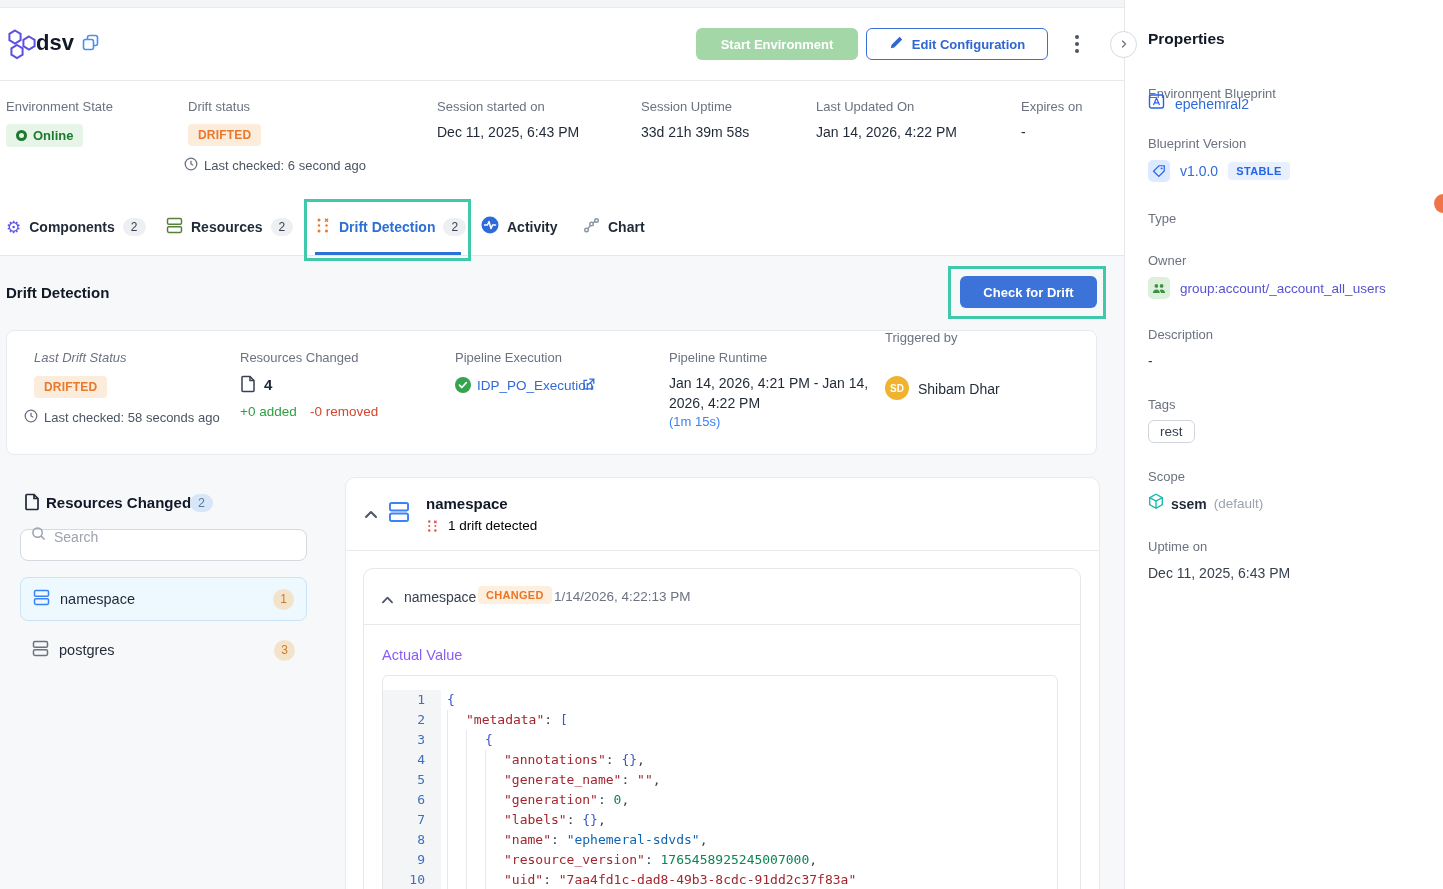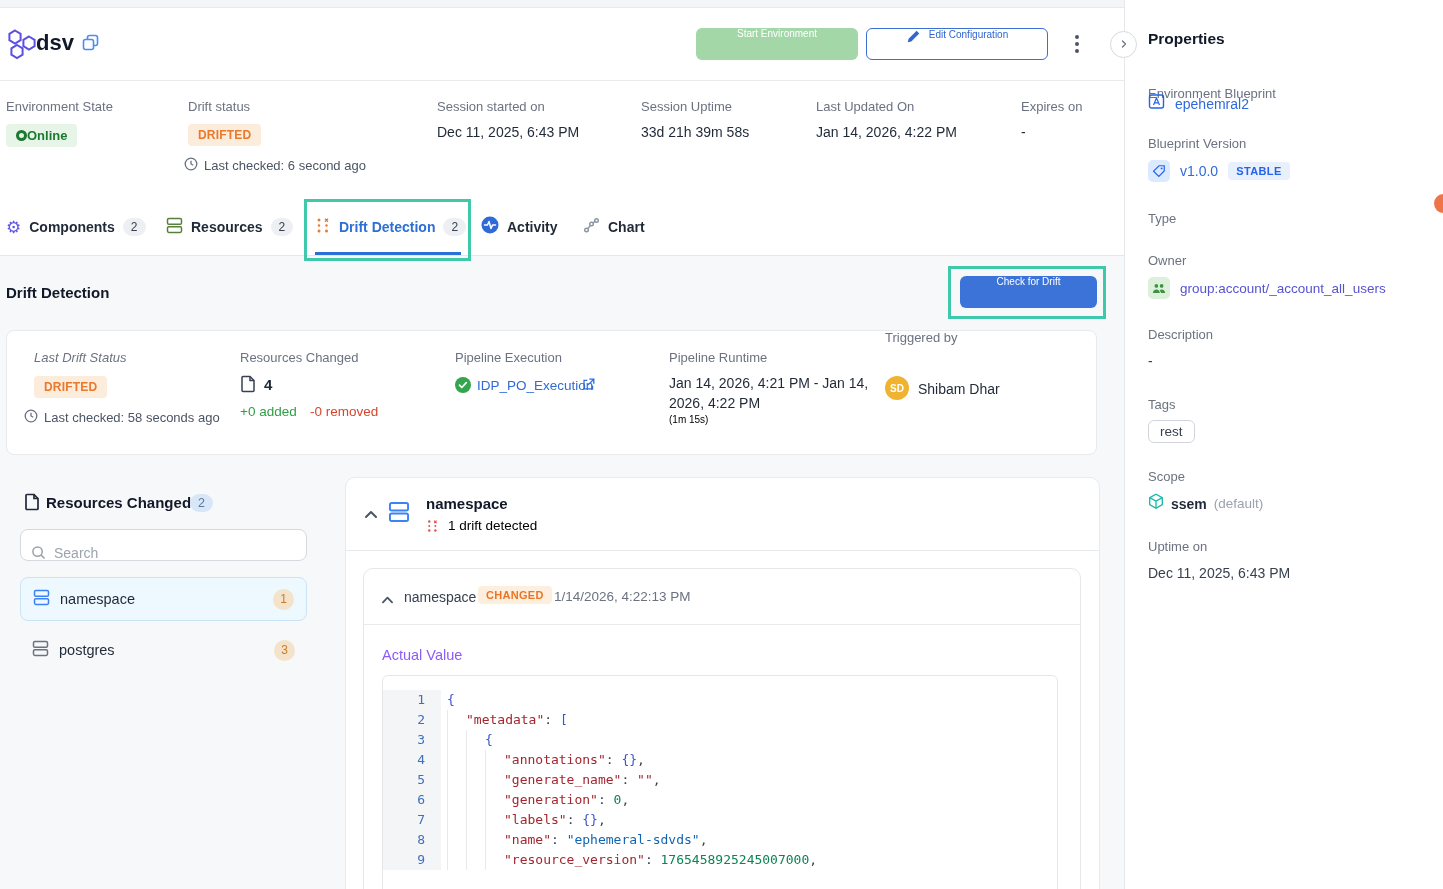--- a/index.html
+++ b/index.html
@@ -14,30 +14,30 @@
   .abs { position:absolute; }
   .lbl { font-size:13px; color:#6b7280; }
   .val { font-size:14px; color:#1f2937; }
   .bold { font-weight:bold; }
 
   
   .topstrip { left:0; top:0; width:1443px; height:8px; background:#f4f5f6; border-bottom:1px solid #e9eaec; }
 
   
   .hdr-title { left:36px; top:30px; font-size:22px; font-weight:bold; color:#111827; }
-  .btn { display:flex; align-items:flex-start; justify-content:center; gap:8px; border-radius:6px; font-size:10px; font-weight:normal; cursor:pointer; }
+  .btn { display:flex; align-items:center; justify-content:center; gap:8px; border-radius:6px; font-size:13px; font-weight:bold; cursor:pointer; }
   .btn-start { left:696px; top:28px; width:162px; height:32px; background:#a3d7a8; color:#ffffff; border:none; }
   .btn-edit  { left:866px; top:28px; width:182px; height:32px; background:#ffffff; color:#2f66d0; border:1.5px solid #3b6fd4; }
   .kebab { left:1066px; top:28px; width:22px; height:32px; display:flex; flex-direction:column; align-items:center; justify-content:center; gap:3px; cursor:pointer; }
   .kebab i { width:4px; height:4px; border-radius:50%; background:#4b5563; }
   .collapse-btn { left:1110px; top:31px; width:27px; height:27px; border-radius:50%; background:#ffffff; border:1px solid #d6dadf; display:flex; align-items:center; justify-content:center; cursor:pointer; z-index:5; }
   .hdr-divider { left:0; top:80px; width:1124px; height:1px; background:#e9eaec; }
 
   
-  .badge { display:inline-flex; align-items:center; border-radius:4px; font-weight:bold; padding:4px 10px; }
+  .badge { display:inline-flex; align-items:center; gap:6px; border-radius:4px; font-weight:bold; padding:4px 10px; }
   .badge-online { background:#e7f4e8; color:#1b7a2f; font-size:13px; }
   .ring { width:11px; height:11px; border-radius:50%; border:3px solid #1b7a2f; }
   .badge-drifted { background:#fcecdc; color:#e9792c; font-size:12px; letter-spacing:.2px; }
   .note { display:flex; align-items:center; gap:6px; font-size:13px; color:#4b5563; }
 
   
   .tabbar-line { left:0; top:255px; width:1124px; height:1px; background:#e5e7eb; }
   .tab { top:210px; height:34px; display:flex; align-items:center; gap:8px; cursor:pointer; }
   .tab-label { font-size:14px; font-weight:bold; color:#1f2937; }
   .tab-label.active { color:#2c6fd6; }
@@ -56,21 +56,21 @@
   
   .card { background:#ffffff; border:1px solid #e8eaee; border-radius:8px; }
   .summary-card { left:6px; top:330px; width:1091px; height:125px; }
   .added { color:#2e9e44; font-size:13.5px; }
   .removed { color:#d6452c; font-size:13.5px; }
   .link { color:#2f6bd8; font-size:13.5px; cursor:pointer; }
   .avatar { width:24px; height:24px; border-radius:50%; background:#f0b32f; color:#fff; font-size:10px; font-weight:bold; display:flex; align-items:center; justify-content:center; }
 
   
   .panel-badge { background:#d7e7f7; color:#5b7aa0; border-radius:10px; font-size:12.5px; padding:2px 8px; }
-  .search-box { left:20px; top:529px; width:287px; height:31px; background:#fff; border:1px solid #d5d9df; border-radius:8px; display:flex; align-items:flex-start; gap:8px; padding:15px 10px; }
+  .search-box { left:20px; top:529px; width:287px; height:31px; background:#fff; border:1px solid #d5d9df; border-radius:8px; display:flex; align-items:flex-end; gap:8px; padding:15px 10px; }
   .search-box input { border:none; outline:none; font-size:14px; color:#374151; width:100%; font-family:"Liberation Sans",sans-serif; background:transparent; }
   .search-box input::placeholder { color:#9ca3af; }
   .res-item { left:20px; width:287px; height:44px; display:flex; align-items:center; gap:10px; padding:0 12px; border-radius:8px; cursor:pointer; font-size:14.5px; color:#1f2937; }
   .res-item.selected { background:#eef8ff; border:1px solid #c9e4f6; }
   .cnt-badge { margin-left:auto; width:21px; height:21px; border-radius:50%; background:#f4e3cb; color:#c97b2d; font-size:12px; display:flex; align-items:center; justify-content:center; }
 
   
   .detail-card { left:345px; top:477px; width:755px; height:500px; border-radius:10px; }
   .detail-divider { left:345px; top:550px; width:755px; height:1px; background:#e9eaec; }
   .inner-card { left:363px; top:568px; width:718px; height:400px; border:1px solid #e5e7eb; border-radius:10px; background:#fff; }
@@ -283,21 +283,21 @@
   <svg width="13" height="13" viewBox="0 0 16 16" fill="none" stroke="#2f6bd8" stroke-width="1.6">
       <path d="M6.5 3H2.5v10.5H13V9.5"></path>
       <path d="M9 1.5h5.5V7"></path>
       <path d="M14.5 1.5L7.5 8.5"></path>
     </svg>
 </span>
 
 <div class="abs lbl" style="left:669px; top:350px;">Pipeline Runtime</div>
 <div class="abs val" style="left:669px; top:375px;">Jan 14, 2026, 4:21 PM - Jan 14,</div>
 <div class="abs val" style="left:669px; top:395px;">2026, 4:22 PM</div>
-<div class="abs" style="left:669px; top:414px; font-size:10px; color:#000000;">(1m 15s)</div>
+<div class="abs" style="left:669px; top:414px; font-size:13px; color:#3b82f6;">(1m 15s)</div>
 
 <div class="abs lbl" style="left:885px; top:330px;">Triggered by</div>
 <div class="abs avatar" style="left:885px; top:376px;">SD</div>
 <div class="abs val" style="left:918px; top:381px;">Shibam Dhar</div>
 
 <span class="abs" style="left:24px; top:493px;">
   <svg width="16" height="18" viewBox="0 0 16 18" fill="none" stroke="#1f2937" stroke-width="1.7">
       <path d="M3 1.5h7l4 4v10a1 1 0 0 1-1 1H3a1 1 0 0 1-1-1v-13a1 1 0 0 1 1-1z"></path>
       <path d="M10 1.5v4h4"></path>
     </svg>
@@ -381,20 +381,21 @@
   <div class="code-inner">
       <div class="cl"><span class="ln">1</span><span class="lc"><span class="tk-br">{</span></span></div>
       <div class="cl"><span class="ln">2</span><span class="lc"><span class="ig"></span><span class="tk-key">"metadata"</span><span class="tk-pl">: </span><span class="tk-br">[</span></span></div>
       <div class="cl"><span class="ln">3</span><span class="lc"><span class="ig"></span><span class="ig"></span><span class="tk-br">{</span></span></div>
       <div class="cl"><span class="ln">4</span><span class="lc"><span class="ig"></span><span class="ig"></span><span class="ig"></span><span class="tk-key">"annotations"</span><span class="tk-pl">: </span><span class="tk-br">{}</span><span class="tk-pl">,</span></span></div>
       <div class="cl"><span class="ln">5</span><span class="lc"><span class="ig"></span><span class="ig"></span><span class="ig"></span><span class="tk-key">"generate_name"</span><span class="tk-pl">: </span><span class="tk-mar">""</span><span class="tk-pl">,</span></span></div>
       <div class="cl"><span class="ln">6</span><span class="lc"><span class="ig"></span><span class="ig"></span><span class="ig"></span><span class="tk-key">"generation"</span><span class="tk-pl">: </span><span class="tk-num">0</span><span class="tk-pl">,</span></span></div>
       <div class="cl"><span class="ln">7</span><span class="lc"><span class="ig"></span><span class="ig"></span><span class="ig"></span><span class="tk-key">"labels"</span><span class="tk-pl">: </span><span class="tk-br">{}</span><span class="tk-pl">,</span></span></div>
       <div class="cl"><span class="ln">8</span><span class="lc"><span class="ig"></span><span class="ig"></span><span class="ig"></span><span class="tk-key">"name"</span><span class="tk-pl">: </span><span class="tk-str">"ephemeral-sdvds"</span><span class="tk-pl">,</span></span></div>
       <div class="cl"><span class="ln">9</span><span class="lc"><span class="ig"></span><span class="ig"></span><span class="ig"></span><span class="tk-key">"resource_version"</span><span class="tk-pl">: </span><span class="tk-num">1765458925245007000</span><span class="tk-pl">,</span></span></div>
+      <div class="cl"><span class="ln">10</span><span class="lc"><span class="ig"></span><span class="ig"></span><span class="ig"></span><span class="tk-key">"uid"</span><span class="tk-pl">: </span><span class="tk-mar">"7aa4fd1c-dad8-49b3-8cdc-91dd2c37f83a"</span></span></div>
     </div>
 </div>
 
 <div class="abs sidebar"></div>
 <div class="abs props-title">Properties</div>
 
 <div class="prop-label" style="top:86px;">Environment Blueprint</div>
 <div class="prop-row" style="top:93px;">
   <span>
     <svg width="17" height="17" viewBox="0 0 17 17" fill="none" stroke="#2563eb" stroke-width="1.4">

